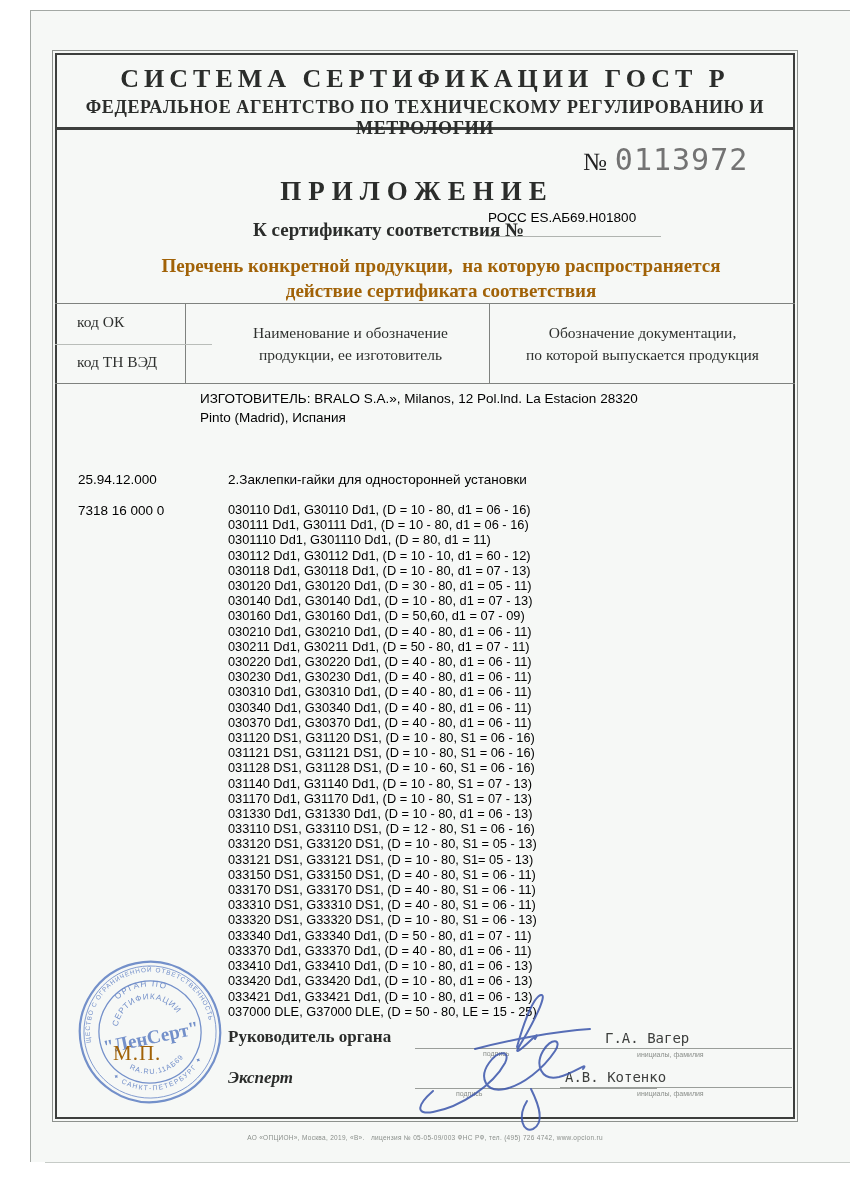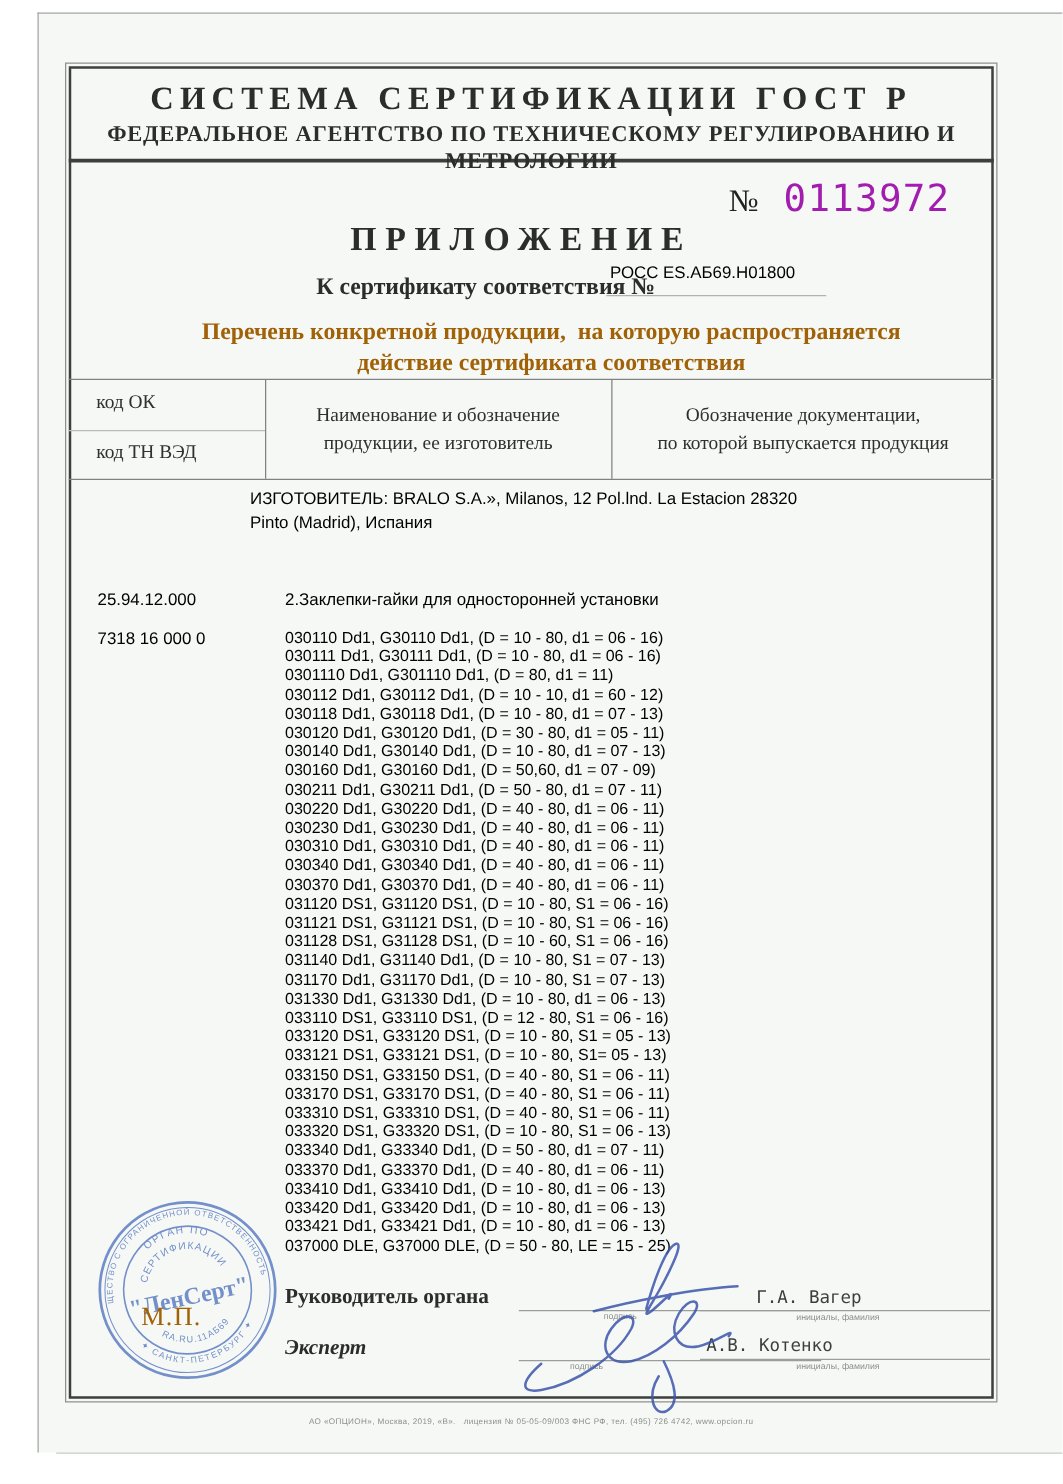--- a/index.html
+++ b/index.html
@@ -33,22 +33,22 @@
     margin-top:11px; font-size:26px; font-weight:bold; letter-spacing:5px;
   }
   .header-subtitle {
     margin-top:3px; font-size:18px; font-weight:bold; letter-spacing:0.6px;
   }
   .serial {
     position:absolute; left:583px; top:142px; white-space:nowrap;
   }
   .serial-prefix { font-size:25px; color:#222; font-family:"Liberation Serif", serif; }
   .serial-number {
-    font-size:30px; color:#a21caf; font-family:"DejaVu Sans Mono", monospace;
-    letter-spacing:1px; margin-left:16px;
+    font-size:30px; color:#737373; font-family:"DejaVu Sans Mono", monospace;
+    letter-spacing:1px; margin-left:4px;
   }
   .appendix-title {
     position:absolute; left:55px; top:176px; width:724px; text-align:center;
     font-size:27px; font-weight:bold; letter-spacing:7px; color:#2b2d2b;
   }
   .cert-label {
     position:absolute; left:253px; top:219px; font-size:19px; font-weight:bold; color:#2b2d2b;
   }
   .cert-number {
     position:absolute; left:488px; top:210px;
@@ -60,21 +60,21 @@
   }
   .desc-line { position:absolute; left:55px; width:740px; text-align:center;
     font-size:19px; font-weight:bold; color:#a16207; white-space:pre;margin-left:16px; }
   .desc-1 { top:255px; } .desc-2 { top:280px; }
 
   .table-head {
     position:absolute; left:55px; top:303px; width:740px; height:81px;
     border-top:1px solid #7f827f; border-bottom:1px solid #7f827f;
     color:#2f312f; font-size:15.5px;
   }
-  .th-col1 { position:absolute; left:0; top:0; width:158px; height:100%;
+  .th-col1 { position:absolute; left:0; top:0; width:131px; height:100%;
     border-right:1px solid #7f827f; }
   .th-col1-divider { position:absolute; left:0; top:40px; width:157px; height:0;
     border-top:1px solid #b9bdb9; }
   .th-code-ok { position:absolute; left:22px; top:9px; }
   .th-code-tnved { position:absolute; left:22px; top:49px; }
   .th-col2 { position:absolute; left:157px; top:0; width:278px; height:100%;
     border-right:1px solid #7f827f; text-align:center; padding-top:18px; line-height:22px; }
   .th-col3 { position:absolute; left:435px; top:0; width:305px; height:100%;
     text-align:center; padding-top:18px; line-height:22px; }
 
@@ -170,20 +170,21 @@
 
 <div class="product-list mono">
     <div class="product-line">030110 Dd1, G30110 Dd1, (D = 10 - 80, d1 = 06 - 16)</div>
     <div class="product-line">030111 Dd1, G30111 Dd1, (D = 10 - 80, d1 = 06 - 16)</div>
     <div class="product-line">0301110 Dd1, G301110 Dd1, (D = 80, d1 = 11)</div>
     <div class="product-line">030112 Dd1, G30112 Dd1, (D = 10 - 10, d1 = 60 - 12)</div>
     <div class="product-line">030118 Dd1, G30118 Dd1, (D = 10 - 80, d1 = 07 - 13)</div>
     <div class="product-line">030120 Dd1, G30120 Dd1, (D = 30 - 80, d1 = 05 - 11)</div>
     <div class="product-line">030140 Dd1, G30140 Dd1, (D = 10 - 80, d1 = 07 - 13)</div>
     <div class="product-line">030160 Dd1, G30160 Dd1, (D = 50,60, d1 = 07 - 09)</div>
+    <div class="product-line">030210 Dd1, G30210 Dd1, (D = 40 - 80, d1 = 06 - 11)</div>
     <div class="product-line">030211 Dd1, G30211 Dd1, (D = 50 - 80, d1 = 07 - 11)</div>
     <div class="product-line">030220 Dd1, G30220 Dd1, (D = 40 - 80, d1 = 06 - 11)</div>
     <div class="product-line">030230 Dd1, G30230 Dd1, (D = 40 - 80, d1 = 06 - 11)</div>
     <div class="product-line">030310 Dd1, G30310 Dd1, (D = 40 - 80, d1 = 06 - 11)</div>
     <div class="product-line">030340 Dd1, G30340 Dd1, (D = 40 - 80, d1 = 06 - 11)</div>
     <div class="product-line">030370 Dd1, G30370 Dd1, (D = 40 - 80, d1 = 06 - 11)</div>
     <div class="product-line">031120 DS1, G31120 DS1, (D = 10 - 80, S1 = 06 - 16)</div>
     <div class="product-line">031121 DS1, G31121 DS1, (D = 10 - 80, S1 = 06 - 16)</div>
     <div class="product-line">031128 DS1, G31128 DS1, (D = 10 - 60, S1 = 06 - 16)</div>
     <div class="product-line">031140 Dd1, G31140 Dd1, (D = 10 - 80, S1 = 07 - 13)</div>

